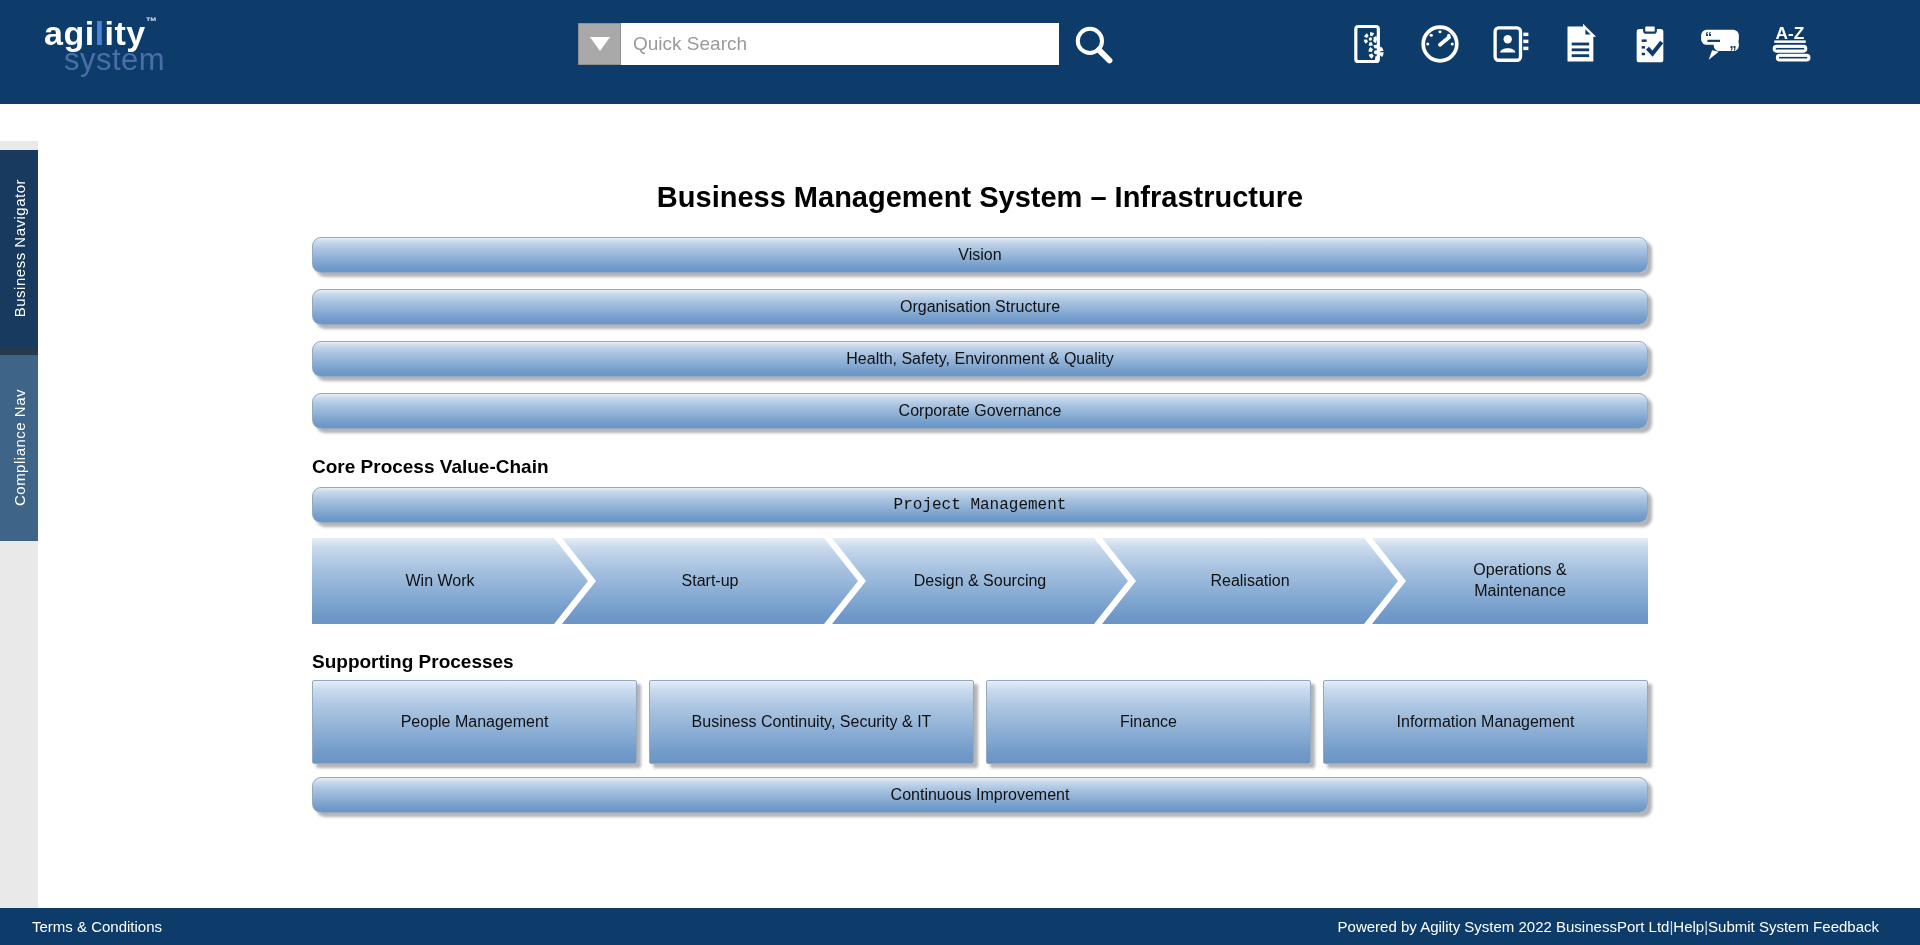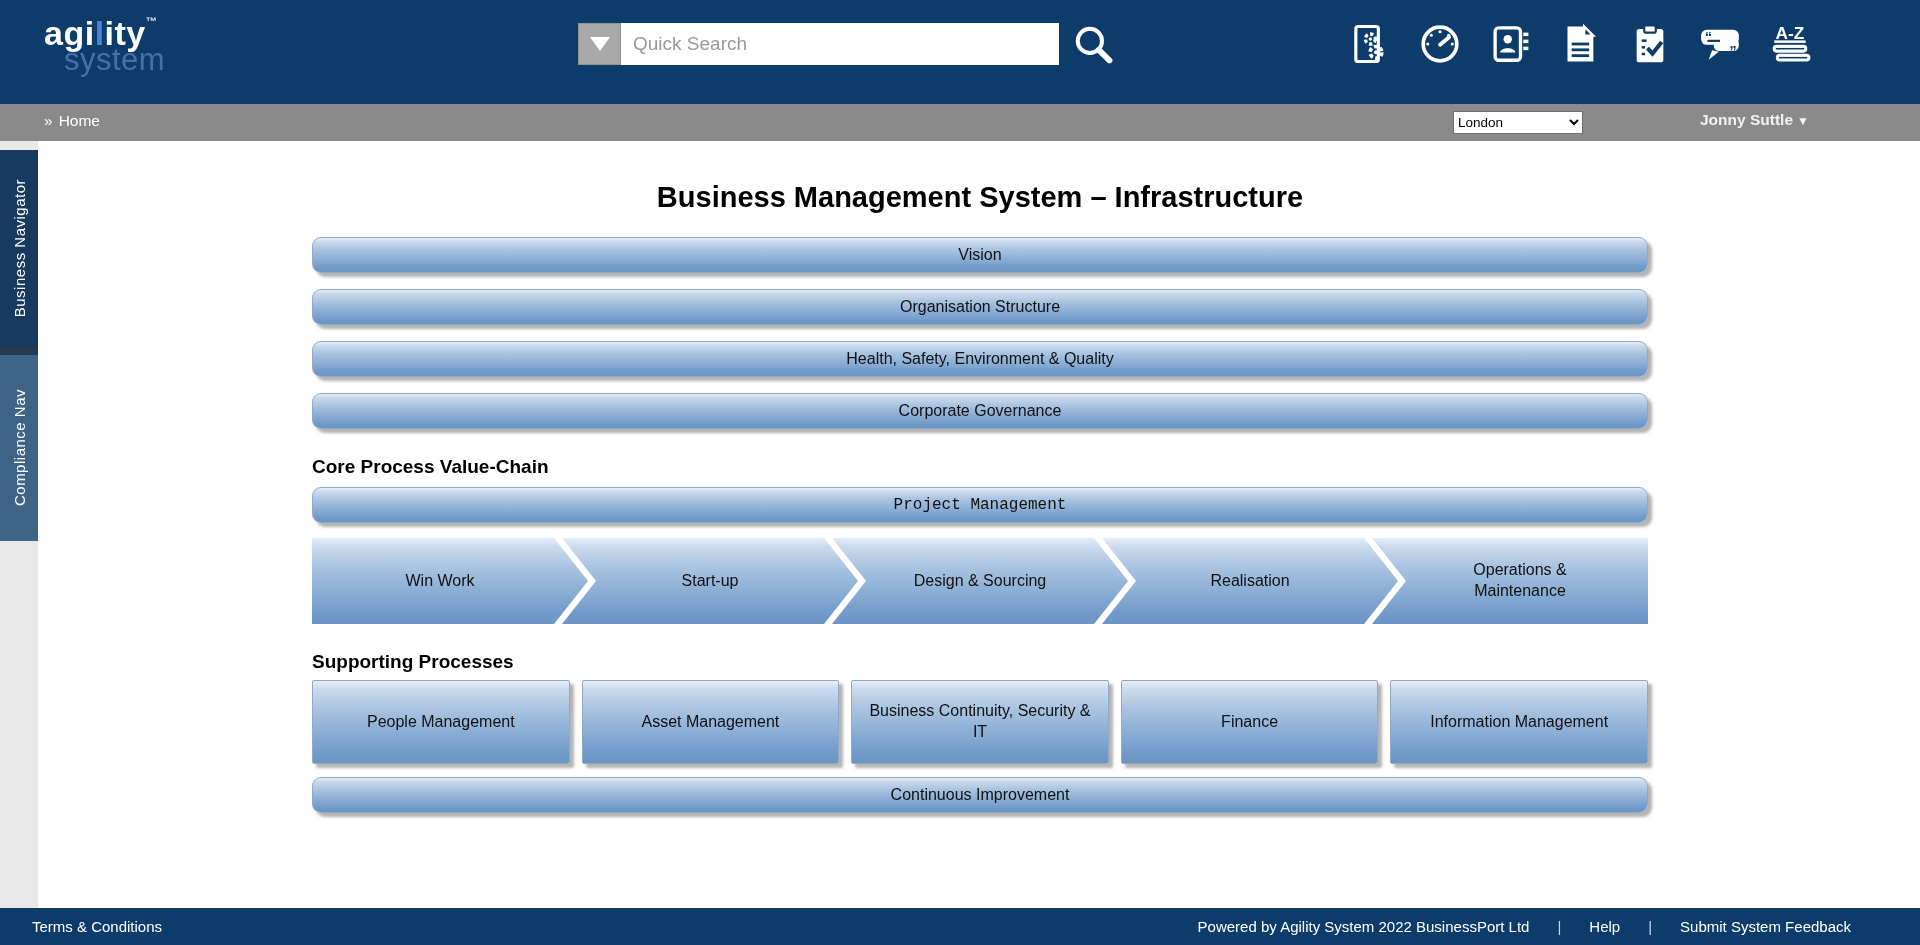--- a/index.html
+++ b/index.html
@@ -81,21 +81,21 @@
           background:linear-gradient(180deg,#e6eef7 0%,#cbdbed 10%,#abc5e1 32%,#88acd4 65%,#7099c8 90%,#6b95c5 100%);
           border:1px solid #93a9c2; border-radius:2px; box-shadow:4px 4px 3px rgba(105,105,105,0.5);
           font-size:16px; color:#111; cursor:pointer; text-align:center; padding:0 14px; }
   .pbox span { line-height:1.3; }
   .ci-bar { margin-top:13px; margin-bottom:0; }
 
   
   .footer { position:absolute; left:0; top:908px; width:1920px; height:37px; background:#0e3c6a;
             display:flex; align-items:center; color:#fff; font-size:15px; }
   .f-left { margin-left:32px; cursor:pointer; }
-  .f-right { margin-left:auto; margin-right:69px; display:flex; align-items:center; gap:28px; }
+  .f-right { margin-left:auto; margin-right:41px; display:flex; align-items:center; gap:0; }
   .f-link { cursor:pointer; }
   .f-div { color:#c9d3e0; }
 
   svg text { font-family:"Liberation Sans", sans-serif; }
 </style>
 </head>
 <body>
 
 <div class="stage">
 
@@ -187,31 +187,20 @@
           <line x1="4" y1="11.5" x2="24" y2="11.5" stroke="#fff" stroke-width="1.6"></line>
           <rect x="3" y="13.5" width="22" height="5" rx="2.4" fill="#fff"></rect>
           <line x1="5" y1="16" x2="23" y2="16" stroke="#0e3c6a" stroke-width="1"></line>
           <rect x="5" y="19.2" width="22" height="5" rx="2.4" fill="#fff"></rect>
           <line x1="7" y1="21.7" x2="25" y2="21.7" stroke="#0e3c6a" stroke-width="1"></line>
         </svg>
       </button>
     </div>
   </div>
 
-  <div class="crumbbar">
-    <div class="crumb">
-      <span class="chev">»</span><span>Home</span>
-    </div>
-    <select class="loc-select">
-      <option>London</option>
-    </select>
-    <div class="usermenu">
-      <span>Jonny Suttle</span><span class="caret">▼</span>
-    </div>
-  </div>
 
   <div class="sidebar">
     <div class="vtab vtab-business">
       <span>Business Navigator</span>
     </div>
     <div class="vtab-gap"></div>
     <div class="vtab vtab-compliance">
       <span>Compliance Nav</span>
     </div>
   </div>
@@ -245,23 +234,20 @@
       <div class="chevron chev-last">
           <span>Operations &amp; Maintenance</span>
         </div>
     </div>
 
     <h2 class="section-h">Supporting Processes</h2>
 
     <div class="boxrow">
       <div class="pbox">
           <span>People Management</span>
-        </div>
-      <div class="pbox">
-          <span>Asset Management</span>
         </div>
       <div class="pbox">
           <span>Business Continuity, Security &amp; IT</span>
         </div>
       <div class="pbox">
           <span>Finance</span>
         </div>
       <div class="pbox">
           <span>Information Management</span>
         </div>

